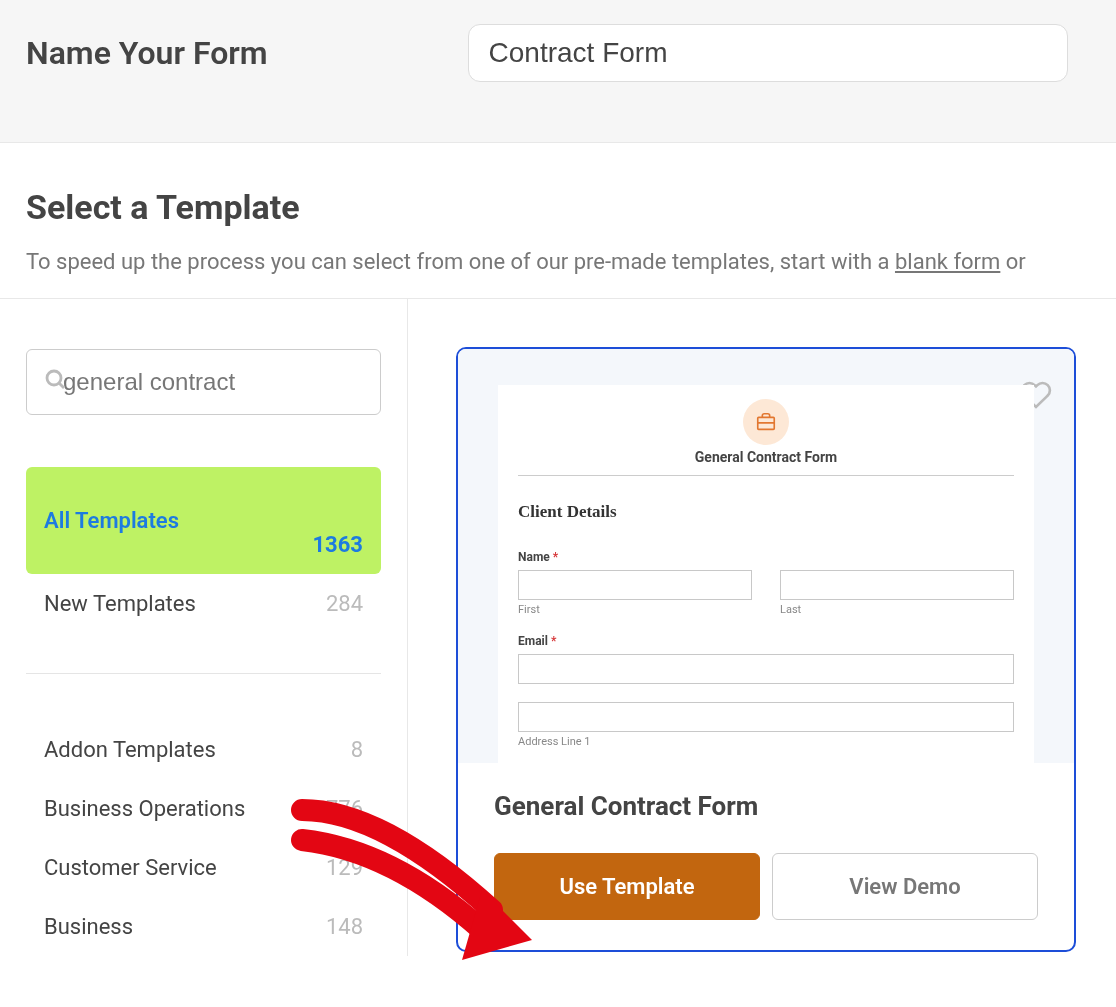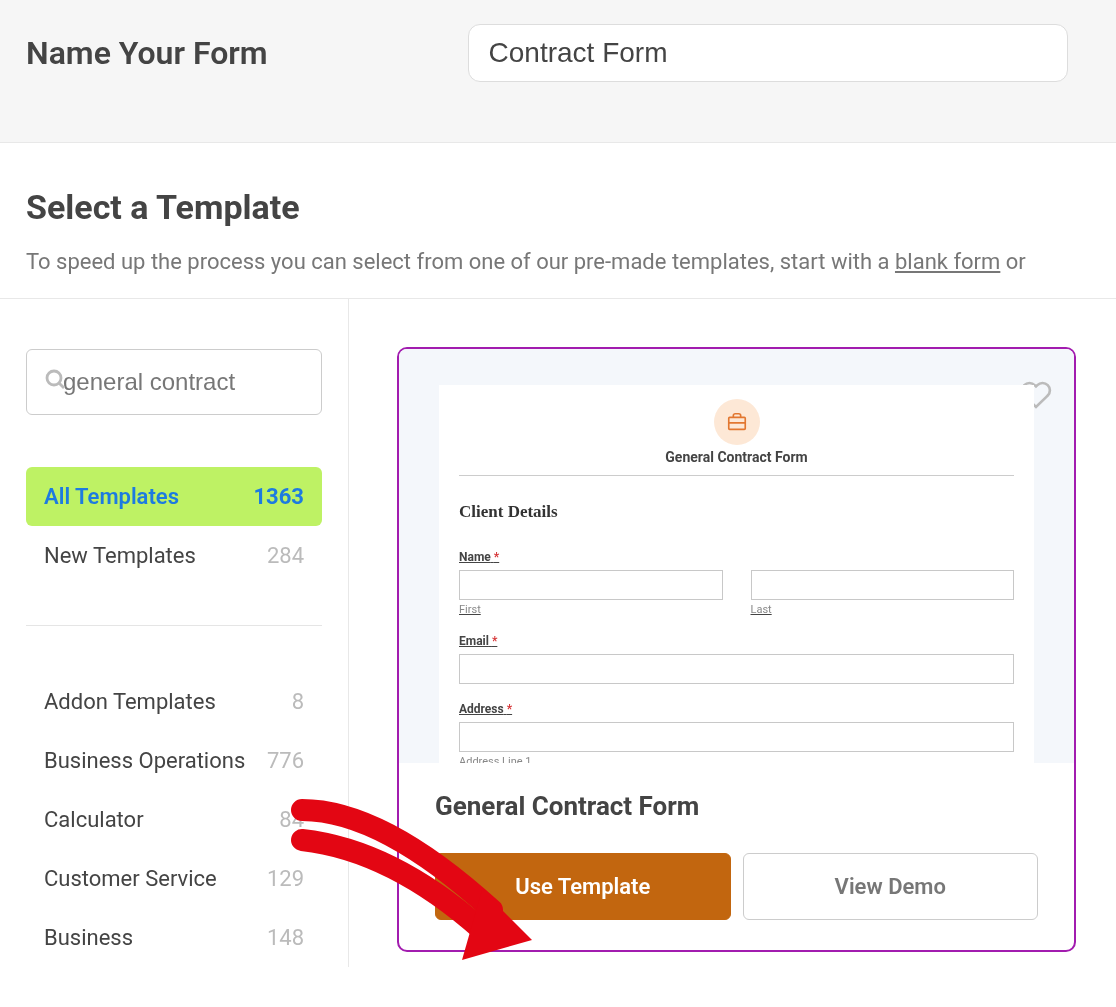--- a/index.html
+++ b/index.html
@@ -19,37 +19,37 @@
 .main { flex: 1; padding: 48px 40px 0 48px; }
 
 .search-wrap { position: relative; margin-bottom: 52px; }
 .search-icon { position: absolute; left: 18px; top: 50%; transform: translateY(-50%); color: #bbb; }
 .search-input { width: 100%; padding: 18px 18px 18px 36px; font-size: 24px; color: #777; border: 1px solid #ccc; border-radius: 6px; background: #fff; }
 
 .cat-list { list-style: none; }
 .cat-item { display: flex; justify-content: space-between; align-items: center; padding: 17px 18px; font-size: 22px; cursor: pointer; border-radius: 6px; }
 .cat-item .count { color: #bbb; font-weight: 400; }
 .cat-item.active { background: #bef264; color: #1d7be0; font-weight: 600; }
-.cat-item.active .count { color: #1d7be0; font-weight: 700; }
+.cat-item.active .count { color: #1d7be0; font-weight: 700; margin-top: 48px; }
 .cat-divider { border: 0; border-top: 1px solid #e5e5e5; margin: 40px 0 46px 0; }
 
-.card { border: 2px solid #a21caf; border-radius: 10px; background: #fff; width: 679px; overflow: hidden; position: relative; }
+.card { border: 2px solid #1d4ed8; border-radius: 10px; background: #fff; width: 620px; overflow: hidden; position: relative; }
 .card-preview { background: #f4f7fb; padding: 36px 40px 0 40px; position: relative; }
 .heart { position: absolute; right: 22px; top: 30px; color: #bbb; cursor: pointer; }
 .preview-inner { background: #fff; padding: 14px 20px 0 20px; position: relative; height: 378px; overflow:hidden;}
 .brief-icon { width: 46px; height: 46px; background: #fde8d6; border-radius: 50%; display: flex; align-items: center; justify-content: center; margin: 0 auto 4px auto; }
 .preview-title { text-align: center; font-size: 14px; font-weight: 700; color: #444; padding-bottom: 10px; border-bottom: 1px solid #ccc; margin-bottom: 26px; }
 .preview-section-title { font-family: Georgia, serif; font-size: 17px; font-weight: 700; color: #333; margin-bottom: 28px; }
 .preview-label { font-size: 12px; font-weight: 700; margin-bottom: 6px; display:block;}
 .preview-label .req { color: #d63638; }
 .preview-row { display: flex; gap: 28px; margin-bottom: 4px; }
 .preview-field { flex: 1; }
 .preview-box { border: 1px solid #c8c8c8; height: 30px; width: 100%; }
 .preview-sub { font-size: 11px; color: #888; margin-top: 3px; display:block;}
-.preview-group { margin-bottom: 18px; text-decoration: underline; }
+.preview-group { margin-bottom: 18px; }
 .preview-box-full { border: 1px solid #c8c8c8; height: 30px; width: 100%; }
 
 .card-title { font-size: 26px; font-weight: 700; color: #444; padding: 28px 36px 8px 36px; }
 .card-actions { display: flex; gap: 12px; padding: 24px 36px 30px 36px; }
 .btn { flex: 1; padding: 20px 0; font-size: 22px; font-weight: 600; border-radius: 6px; cursor: pointer; text-align: center; }
 .btn-primary { background: #c2660f; color: #fff; border: 1px solid #c2660f; }
 .btn-secondary { background: #fff; color: #777; border: 1px solid #ccc; }
 
 .arrow { position: absolute; pointer-events: none; }
 </style>
@@ -95,24 +95,20 @@
     <ul class="cat-list" id="cat-bottom">
         <li class="cat-item">
           <span>Addon Templates</span>
           <span class="count">8</span>
         </li>
         <li class="cat-item">
           <span>Business Operations</span>
           <span class="count">776</span>
         </li>
         <li class="cat-item">
-          <span>Calculator</span>
-          <span class="count">84</span>
-        </li>
-        <li class="cat-item">
           <span>Customer Service</span>
           <span class="count">129</span>
         </li>
         <li class="cat-item">
           <span>Business</span>
           <span class="count">148</span>
         </li>
       </ul>
   </div>
 
@@ -148,21 +144,20 @@
                 </div>
             </div>
           </div>
 
           <div class="preview-group">
             <span class="preview-label"><span>Email</span> <span class="req">*</span></span>
             <div class="preview-box-full"></div>
           </div>
 
           <div class="preview-group">
-            <span class="preview-label"><span>Address</span> <span class="req">*</span></span>
             <div class="preview-box-full"></div>
             <span class="preview-sub">Address Line 1</span>
           </div>
         </div>
       </div>
 
       <div class="card-title">General Contract Form</div>
       <div class="card-actions">
         <div class="btn btn-primary">Use Template</div>
         <div class="btn btn-secondary">View Demo</div>

